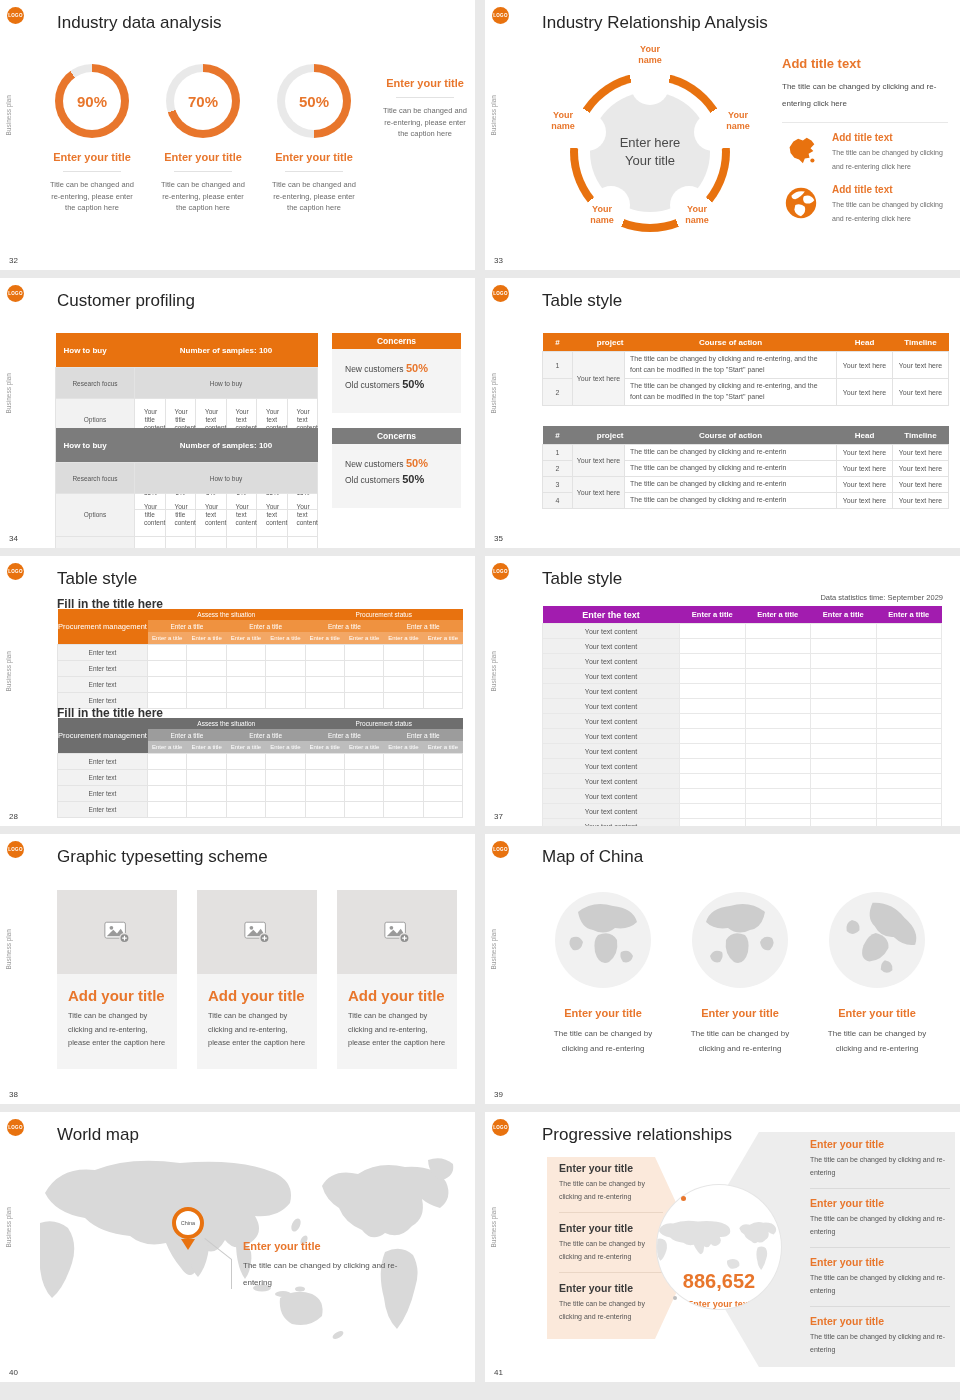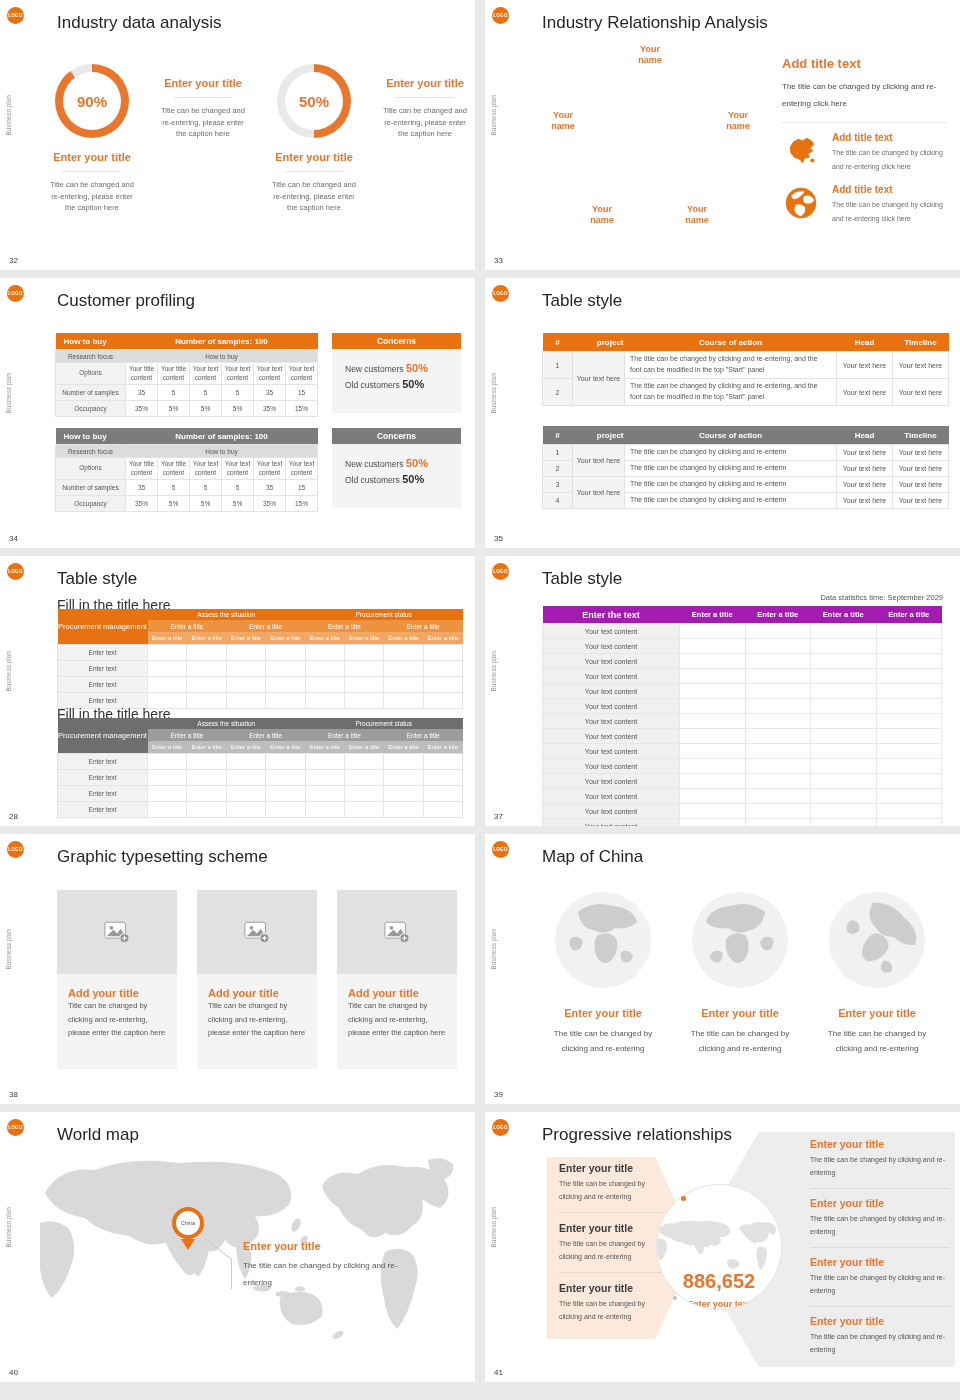--- a/index.html
+++ b/index.html
@@ -39,21 +39,21 @@
   .r33 .rh{font-size:13px;font-weight:bold;color:#E8762C;}
   .r33 .rp{font-size:8px;color:#4a4a4a;line-height:2.15;margin-top:7px;}
   .r33 .rdiv{border-top:1px solid #E8E8E8;margin:10px 0 9px;}
   .ritem{display:flex;margin-bottom:10px;}
   .ritem .ric{width:38px;flex:0 0 38px;margin-right:12px;}
   .ritem .rit{font-size:10px;font-weight:bold;color:#E8762C;margin-bottom:3px;}
   .ritem .rix{font-size:7px;color:#6d6d6d;line-height:1.9;}
 
   
   .t34{position:absolute;left:55px;width:263px;border-collapse:collapse;table-layout:fixed;font-size:6.5px;color:#565656;text-align:center;}
-  .t34 th,.t34 td{border:1px solid #E3E3E3;padding:0;}
+  .t34 th,.t34 td{border:1px solid #E3E3E3;padding:9px;}
   .t34 .hrow th{border:none;height:16px;color:#fff;font-size:8px;font-weight:bold;}
   .t34.orange .hrow th{background:#E8720F;}
   .t34.gray .hrow th{background:#7C7C7C;}
   .t34 .hrow .c1{text-align:left;padding-left:8px;}
   .t34 .sub td{background:#DCDCDC;height:12px;}
   .t34 .c1{width:62px;}
   .t34 tr td.lab{background:#F2F2F2;}
   .t34 .opt td{height:21px;line-height:1.25;}
   .t34 .num td{height:15px;}
   .cbox{position:absolute;left:332px;width:129px;}
@@ -73,21 +73,21 @@
   .t35.gray th{background:#7C7C7C;}
   .t35 td{border:1px solid #E2E2E2;padding:0 5px;}
   .t35 td.n,.t35 td.pj{background:#F4F4F4;padding:0;}
   .t35 td.crs{text-align:left;line-height:1.55;}
   .t35 th.al{text-align:right;padding-left:8px;}
   .t35.one tr{height:27px;}
   .t35.one tr.hd{height:16px;}
   .t35.two tr{height:16px;}
 
   
-  .fill{position:absolute;left:57px;font-size:14px;font-weight:normal;color:#333;}
+  .fill{position:absolute;left:57px;font-size:12px;font-weight:bold;color:#333;}
   .t36{position:absolute;left:57px;width:406px;border-collapse:collapse;table-layout:fixed;font-size:6.5px;color:#555;text-align:center;}
   .t36 th{color:#fff;font-weight:normal;padding:0;}
   .t36 .g1 th{height:11px;font-size:6.5px;}
   .t36 .g2 th{height:12px;}
   .t36 .g3 th{height:12px;font-size:6px;}
   .t36 th.corner{width:90px;font-size:7.5px;line-height:1.3;}
   .t36.orange th.corner,.t36.orange .g1 th{background:#E8720F;}
   .t36.orange .g2 th{background:#EF9240;}
   .t36.orange .g3 th{background:#F3A765;}
   .t36.gray th.corner,.t36.gray .g1 th{background:#6E6E6E;}
@@ -102,21 +102,21 @@
   .t37 th{background:#a21caf;color:#fff;height:15px;font-size:7.5px;font-weight:bold;}
   .t37 th.c1{width:135px;font-size:9px;}
   .t37 td{border:1px solid #E8E8E8;height:12px;}
   .t37 td.lab{background:#F0F0F0;}
 
   
   .cards{position:absolute;left:57px;top:56px;display:flex;gap:20px;}
   .card{width:120px;}
   .cimg{height:84px;background:#E3E1E0;display:flex;align-items:center;justify-content:center;}
   .cbody38{background:#F4F4F4;height:95px;box-sizing:border-box;padding:13px 11px 0;}
-  .cbody38 .ct{font-size:11px;font-weight:bold;color:#E8762C;}
+  .cbody38 .ct{font-size:15px;font-weight:bold;color:#E8762C;margin-bottom:5px;}
   .cbody38 .cc{font-size:7.5px;color:#555;line-height:1.8;}
 
   
   .globes{position:absolute;left:58px;top:56px;display:flex;gap:17px;}
   .gitem{width:120px;text-align:center;}
   .gt{margin-top:13px;font-size:11px;font-weight:bold;color:#E8762C;}
   .gc{margin-top:7px;font-size:8px;color:#555;line-height:1.9;}
 
   
   .map40{position:absolute;left:40px;top:36px;}
@@ -166,20 +166,23 @@
     <div class="drow">
       <div class="dcol">
         <div class="donut" style="--p: 90;">
             <span>90%</span>
           </div>
         <div class="dtitle">Enter your title</div>
         <div class="ddiv"></div>
         <div class="dcap">Title can be changed and re-entering, please enter the caption here</div>
       </div>
       <div class="dcol">
+        <div class="donut" style="--p: 70;">
+            <span>70%</span>
+          </div>
         <div class="dtitle">Enter your title</div>
         <div class="ddiv"></div>
         <div class="dcap">Title can be changed and re-entering, please enter the caption here</div>
       </div>
       <div class="dcol">
         <div class="donut" style="--p: 50;">
             <span>50%</span>
           </div>
         <div class="dtitle">Enter your title</div>
         <div class="ddiv"></div>
@@ -191,20 +194,33 @@
         <div class="dcap">Title can be changed and re-entering, please enter the caption here</div>
       </div>
     </div>
     <div class="pnum">32</div>
   </div>
 
   <div class="slide">
     <div class="logo">LOGO</div>
     <div class="side">Business plan</div>
     <div class="stitle">Industry Relationship Analysis</div>
+    <div class="gwrap">
+      <div class="gring"></div>
+      <div class="gbody"></div>
+      <div class="notch" style="left:61px;top:-5px;"></div>
+      <div class="notch" style="left:123.8px;top:40.6px;"></div>
+      <div class="notch" style="left:99.8px;top:114.4px;"></div>
+      <div class="notch" style="left:22.2px;top:114.4px;"></div>
+      <div class="notch" style="left:-1.8px;top:40.6px;"></div>
+      <div class="gcenter">
+        <span>Enter here</span>
+        <span>Your title</span>
+      </div>
+    </div>
     <div class="gname" style="left:144px;top:44px;">Your name</div>
     <div class="gname" style="left:232px;top:110px;">Your name</div>
     <div class="gname" style="left:191px;top:204px;">Your name</div>
     <div class="gname" style="left:96px;top:204px;">Your name</div>
     <div class="gname" style="left:57px;top:110px;">Your name</div>
     <div class="r33">
       <div class="rh">Add title text</div>
       <div class="rp">The title can be changed by clicking and re-entering click here</div>
       <div class="rdiv"></div>
       <div class="ritem">

